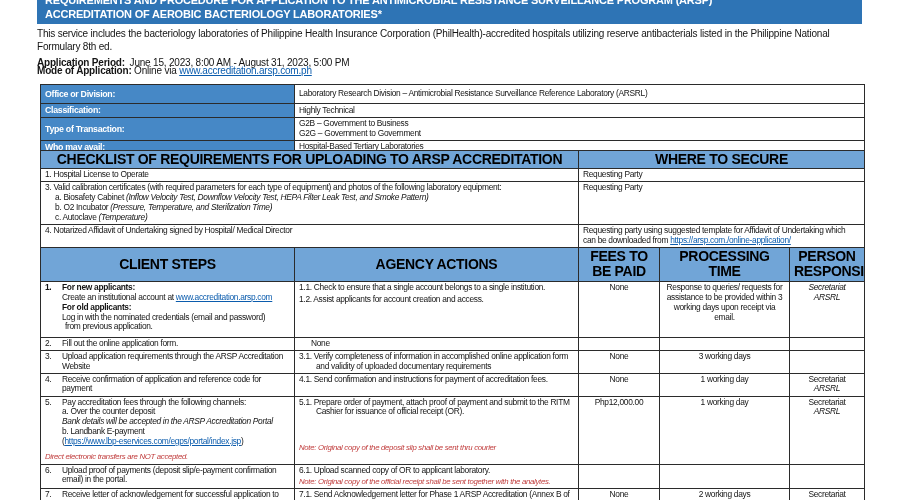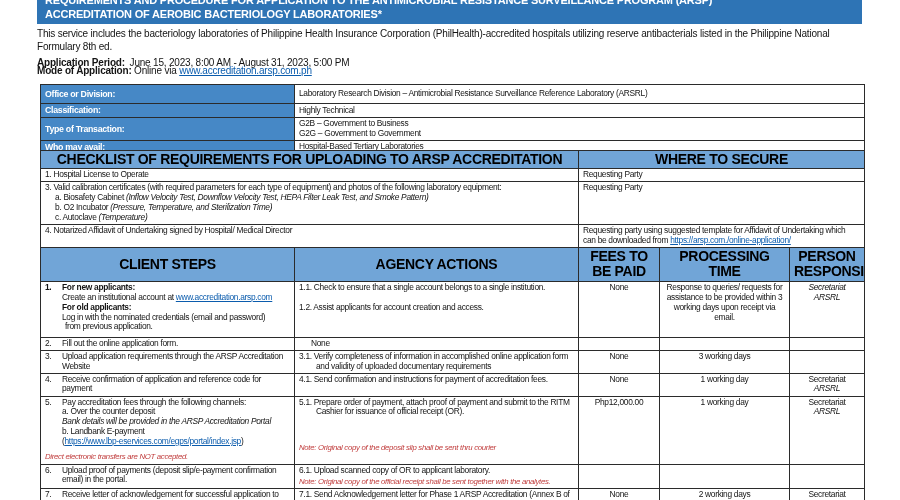--- a/index.html
+++ b/index.html
@@ -146,21 +146,21 @@
             <div class="b">For new applicants:</div>
             <div><span>Create an institutional account at </span><span class="link">www.accreditation.arsp.com</span></div>
             <div class="b">For old applicants:</div>
             <div>Log in with the nominated credentials (email and password)</div>
             <div style="padding-left:3px">from previous application.</div>
           </div>
         </div>
       </td>
       <td>
         <div class="hang">1.1. Check to ensure that a single account belongs to a single institution.</div>
-        <div class="hang" style="margin-top:10px">1.2. Assist applicants for account creation and access.</div>
+        <div class="hang" style="margin-top:2px">1.2. Assist applicants for account creation and access.</div>
       </td>
       <td class="ctr">None</td>
       <td class="ctr">Response to queries/ requests for assistance to be provided within 3 working days upon receipt via email.</td>
       <td class="ctr">
         <div class="i">Secretariat</div>
         <div class="i">ARSRL</div>
       </td>
     </tr>
 
     <tr style="height:10px">
@@ -211,21 +211,21 @@
       </td>
     </tr>
 
     <tr style="height:68px">
       <td>
         <div class="flexnum">
           <span class="num">5.</span>
           <div>
             <div>Pay accreditation fees through the following channels:</div>
             <div>a. Over the counter deposit</div>
-            <div class="i">Bank details will be provided in the ARSP Accreditation Portal</div>
+            <div class="i">Bank details will be accepted in the ARSP Accreditation Portal</div>
             <div>b. Landbank E-payment</div>
             <div><span>(</span><span class="link">https://www.lbp-eservices.com/egps/portal/index.jsp</span><span>)</span></div>
           </div>
         </div>
         <div class="red" style="margin-top:5px">Direct electronic transfers are NOT accepted.</div>
       </td>
       <td>
         <div class="hang">5.1. Prepare order of payment, attach proof of payment and submit to the RITM Cashier for issuance of official receipt (OR).</div>
         <div class="red" style="margin-top:26px">Note: Original copy of the deposit slip shall be sent thru courier</div>
       </td>

